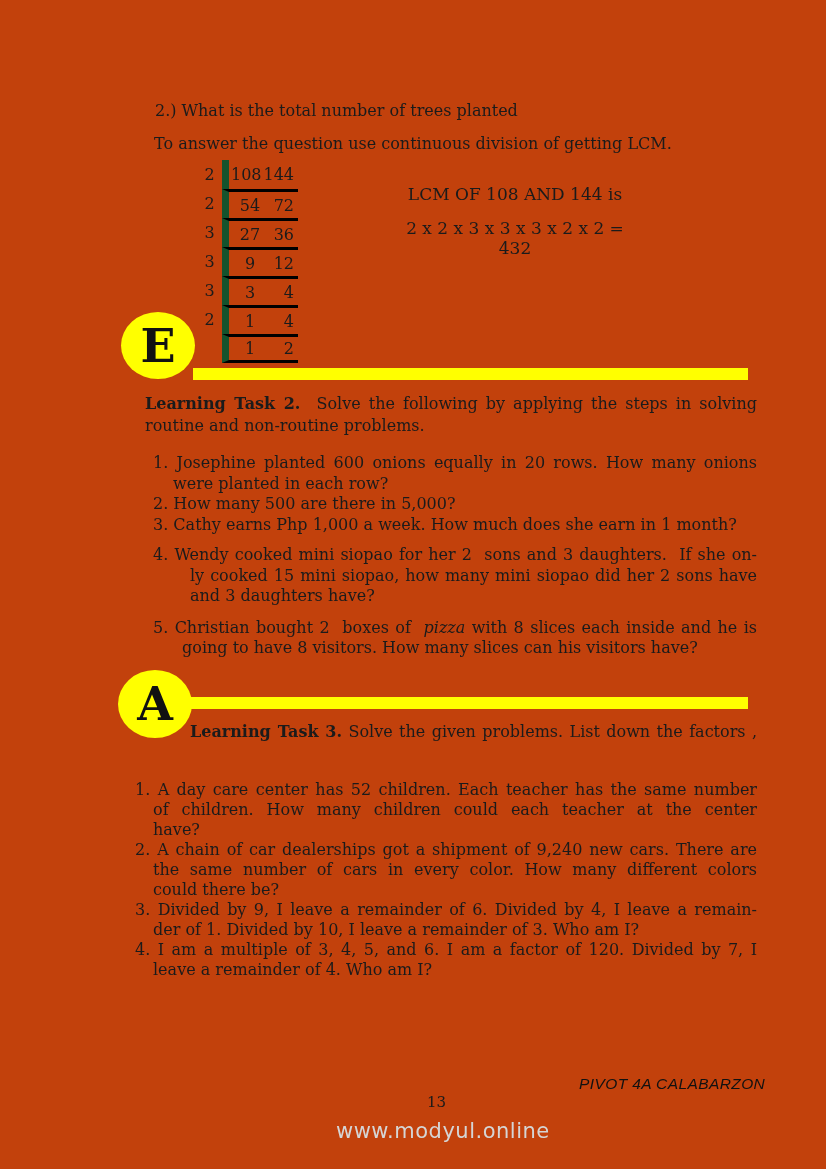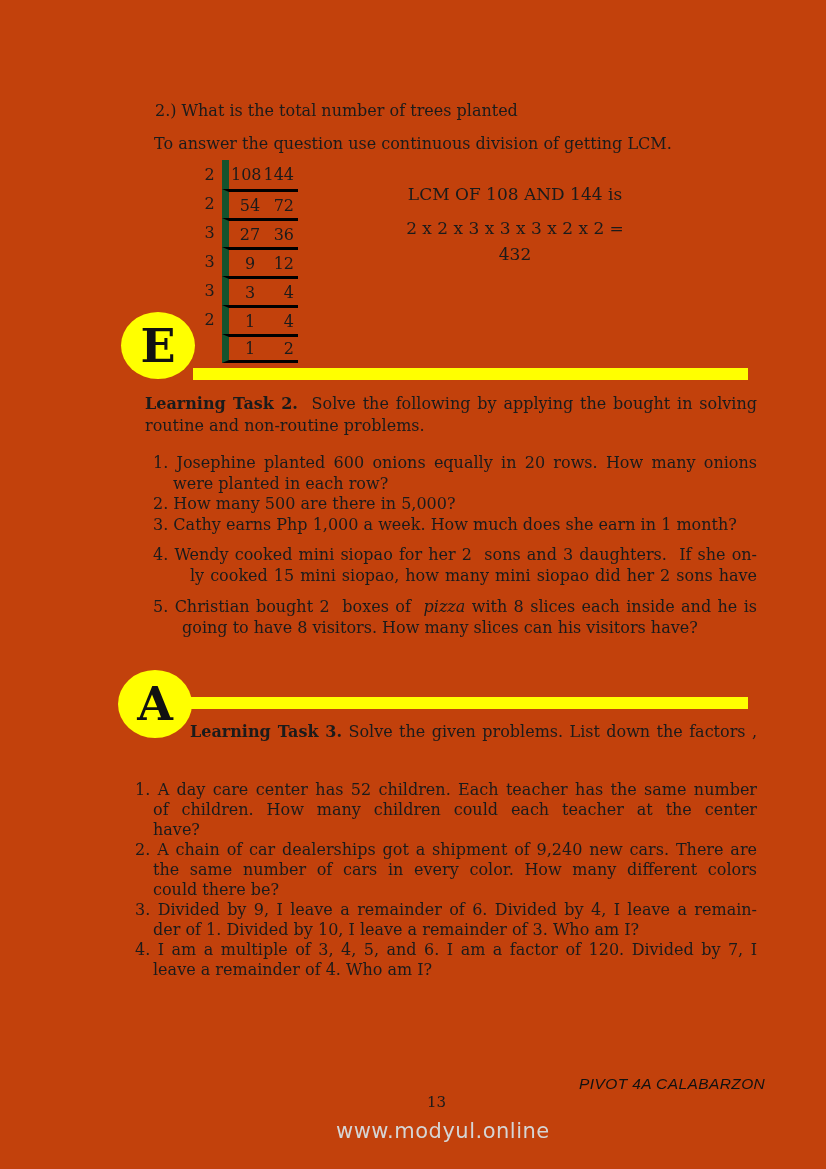--- a/index.html
+++ b/index.html
@@ -17,21 +17,21 @@
   .dv{width:25px;display:flex;align-items:center;justify-content:center;font-size:16px;}
   .nums{width:76px;box-sizing:border-box;border-left:7px solid #14532d;display:flex;align-items:center;font-size:16px;}
   .nums.topline{border-top:3px solid #000;}
   .nums.bottomline{border-bottom:3px solid #000;}
   .ca{width:42px;text-align:center;}
   .cb{flex:1;text-align:right;padding-right:4px;}
 
   
   .lcm{left:395px;top:184px;width:240px;text-align:center;font-size:17px;line-height:20px;}
   .lcm .t{margin-bottom:14px;}
-  .lcm .e{margin-bottom:6px;}
+  .lcm .e{}
 
   
   .bar{background:#ffff00;height:12px;z-index:1;}
   .bar-e{left:193px;top:368px;width:555px;}
   .bar-a{left:183px;top:697px;width:565px;}
   .badge{background:#ffff00;border-radius:50%;display:flex;align-items:center;justify-content:center;
          font-weight:bold;font-size:46px;z-index:2;color:#111;}
   .badge-e{left:121px;top:312px;width:74px;height:67px;}
   .badge-a{left:118px;top:670px;width:74px;height:68px;}
 
@@ -122,37 +122,38 @@
   <div class="abs lcm">
     <div class="t">LCM OF 108 AND 144 is</div>
     <div class="e">2 x 2 x 3 x 3 x 3 x 2 x 2 =</div>
     <div class="r">432</div>
   </div>
 
   <div class="abs bar bar-e"></div>
   <div class="abs badge badge-e">E</div>
 
   <div class="abs para2">
-      <div class="line"><span style="font-weight: bold;">Learning Task 2.</span><span>  Solve the following by applying the bought in solving</span></div>
+      <div class="line"><span style="font-weight: bold;">Learning Task 2.</span><span>  Solve the following by applying the steps in solving</span></div>
       <div class="line last cont">routine and non-routine problems.</div>
     </div>
   <div class="abs list list2">
       <div class="item">
         <div class="line">1. Josephine planted 600 onions equally in 20 rows. How many onions</div>
         <div class="line last cont">were planted in each row?</div>
       </div>
       <div class="item">
         <div class="line last">2. How many 500 are there in 5,000?</div>
       </div>
       <div class="item">
         <div class="line last">3. Cathy earns Php 1,000 a week. How much does she earn in 1 month?</div>
       </div>
       <div class="item">
         <div class="line">4. Wendy cooked mini siopao for her 2  sons and 3 daughters.  If she on-</div>
         <div class="line cont">ly cooked 15 mini siopao, how many mini siopao did her 2 sons have</div>
+        <div class="line last cont">and 3 daughters have?</div>
       </div>
       <div class="item">
         <div class="line"><span>5. Christian bought 2  boxes of  </span><span style="font-style: italic;">pizza</span><span> with 8 slices each inside and he is</span></div>
         <div class="line last cont">going to have 8 visitors. How many slices can his visitors have?</div>
       </div>
     </div>
 
   <div class="abs bar bar-a"></div>
   <div class="abs badge badge-a">A</div>
 

